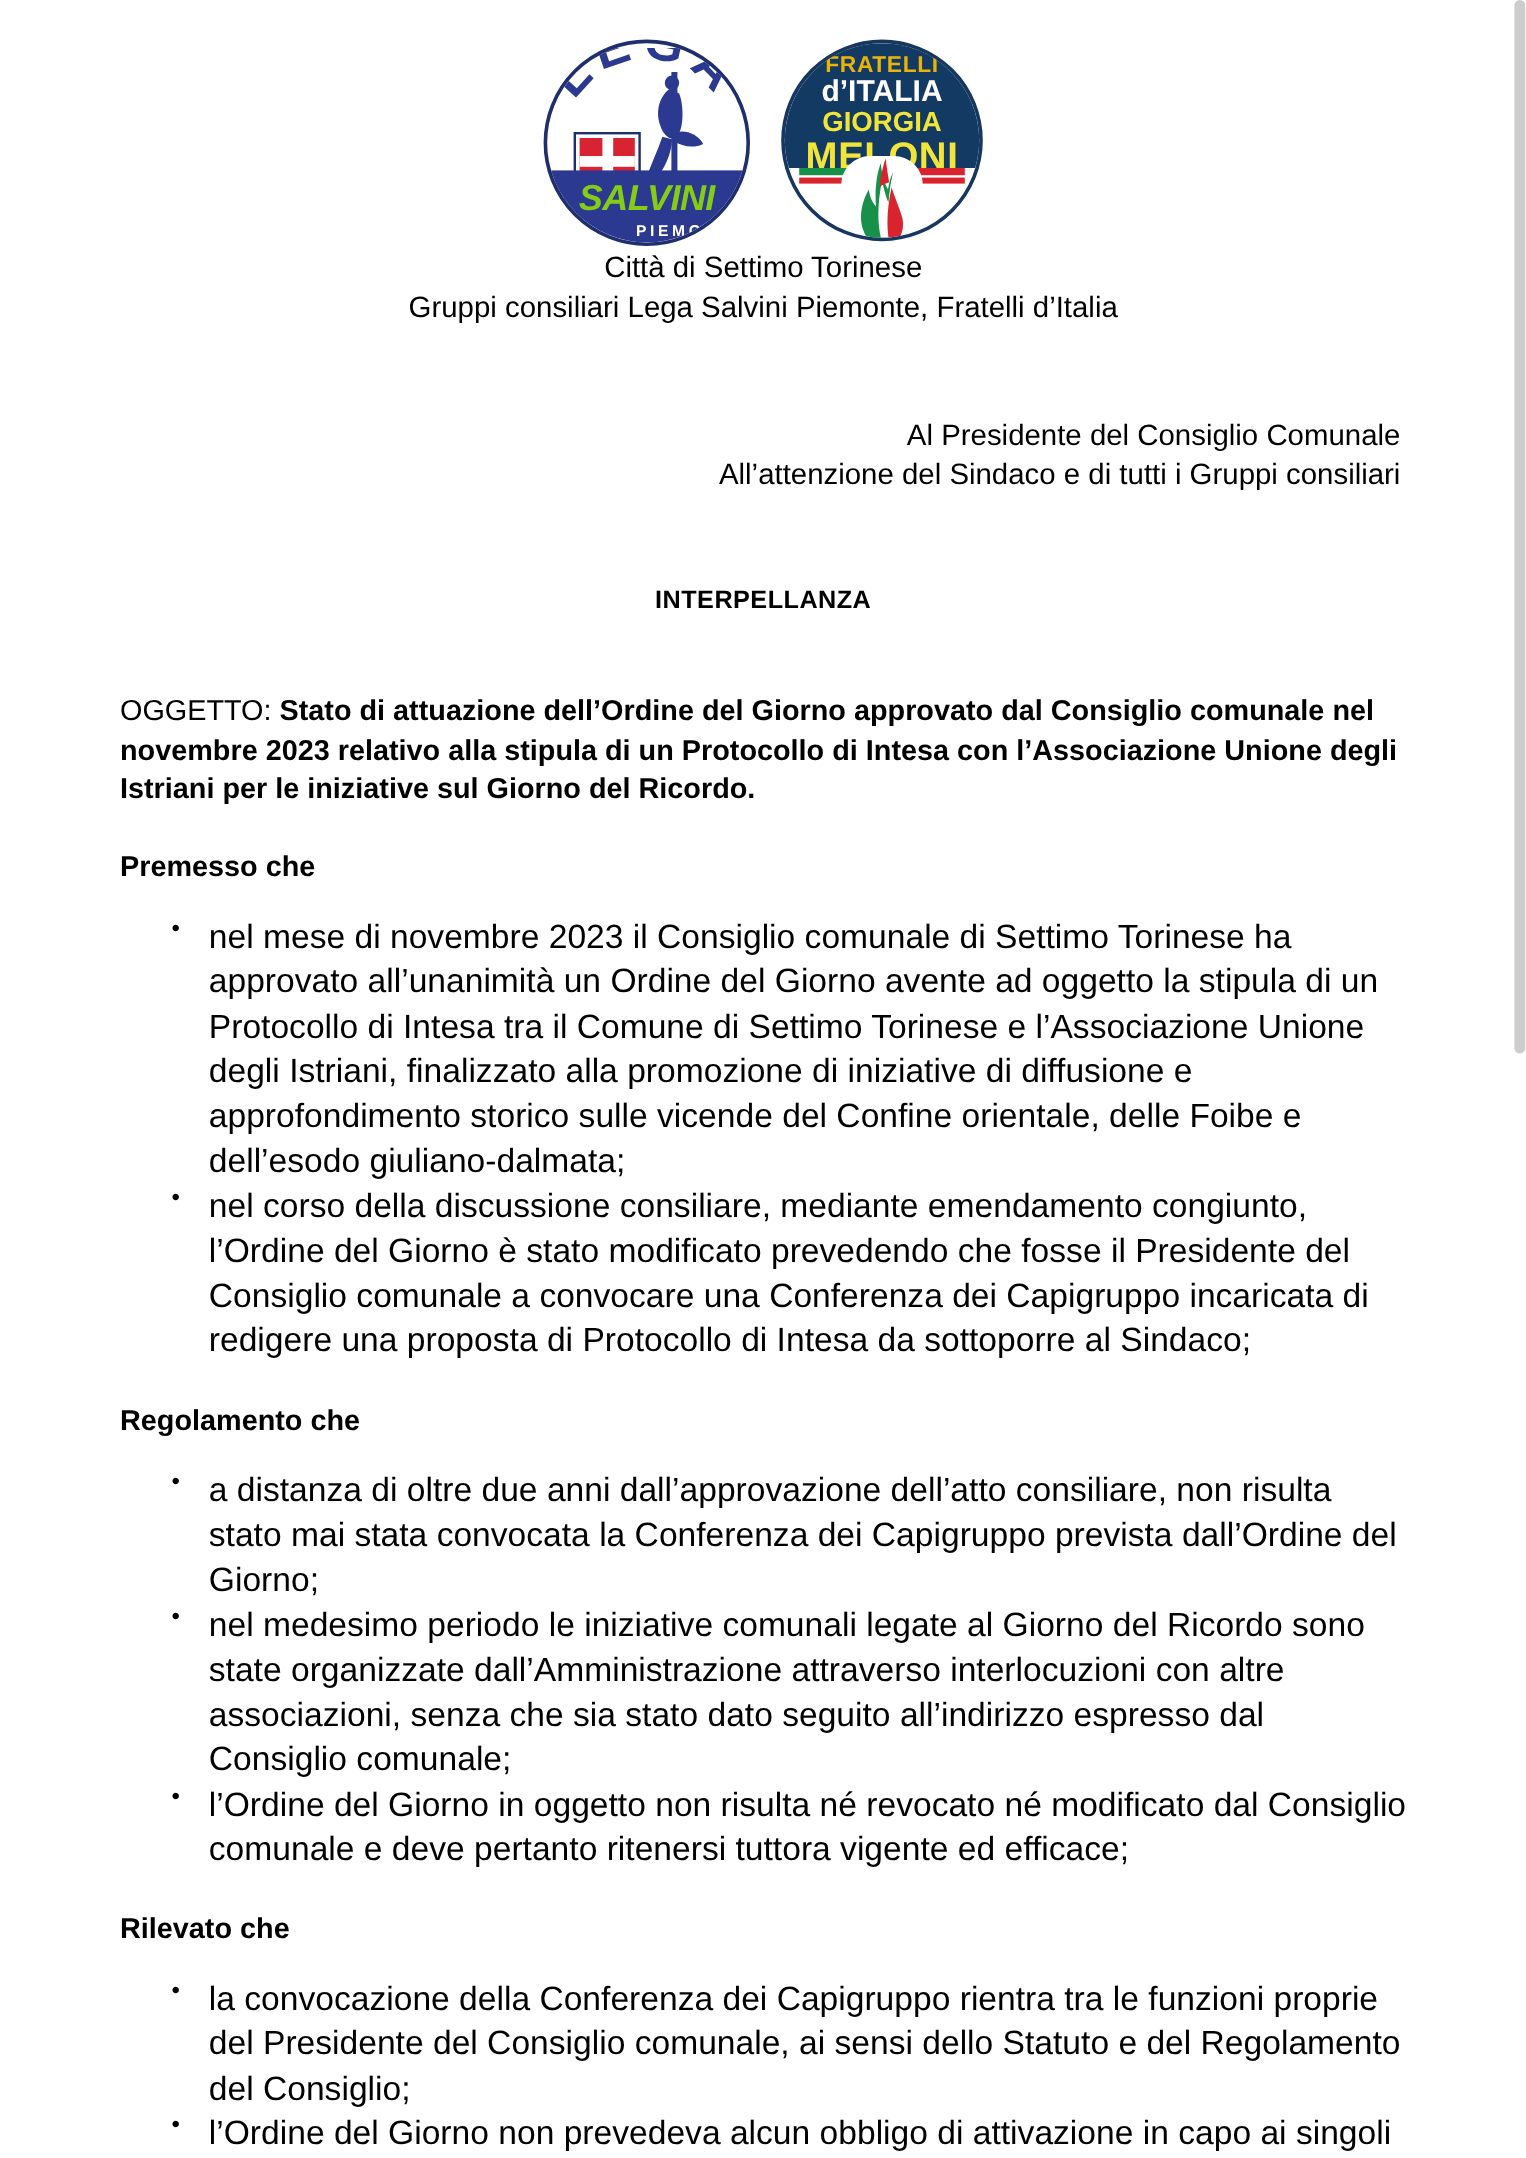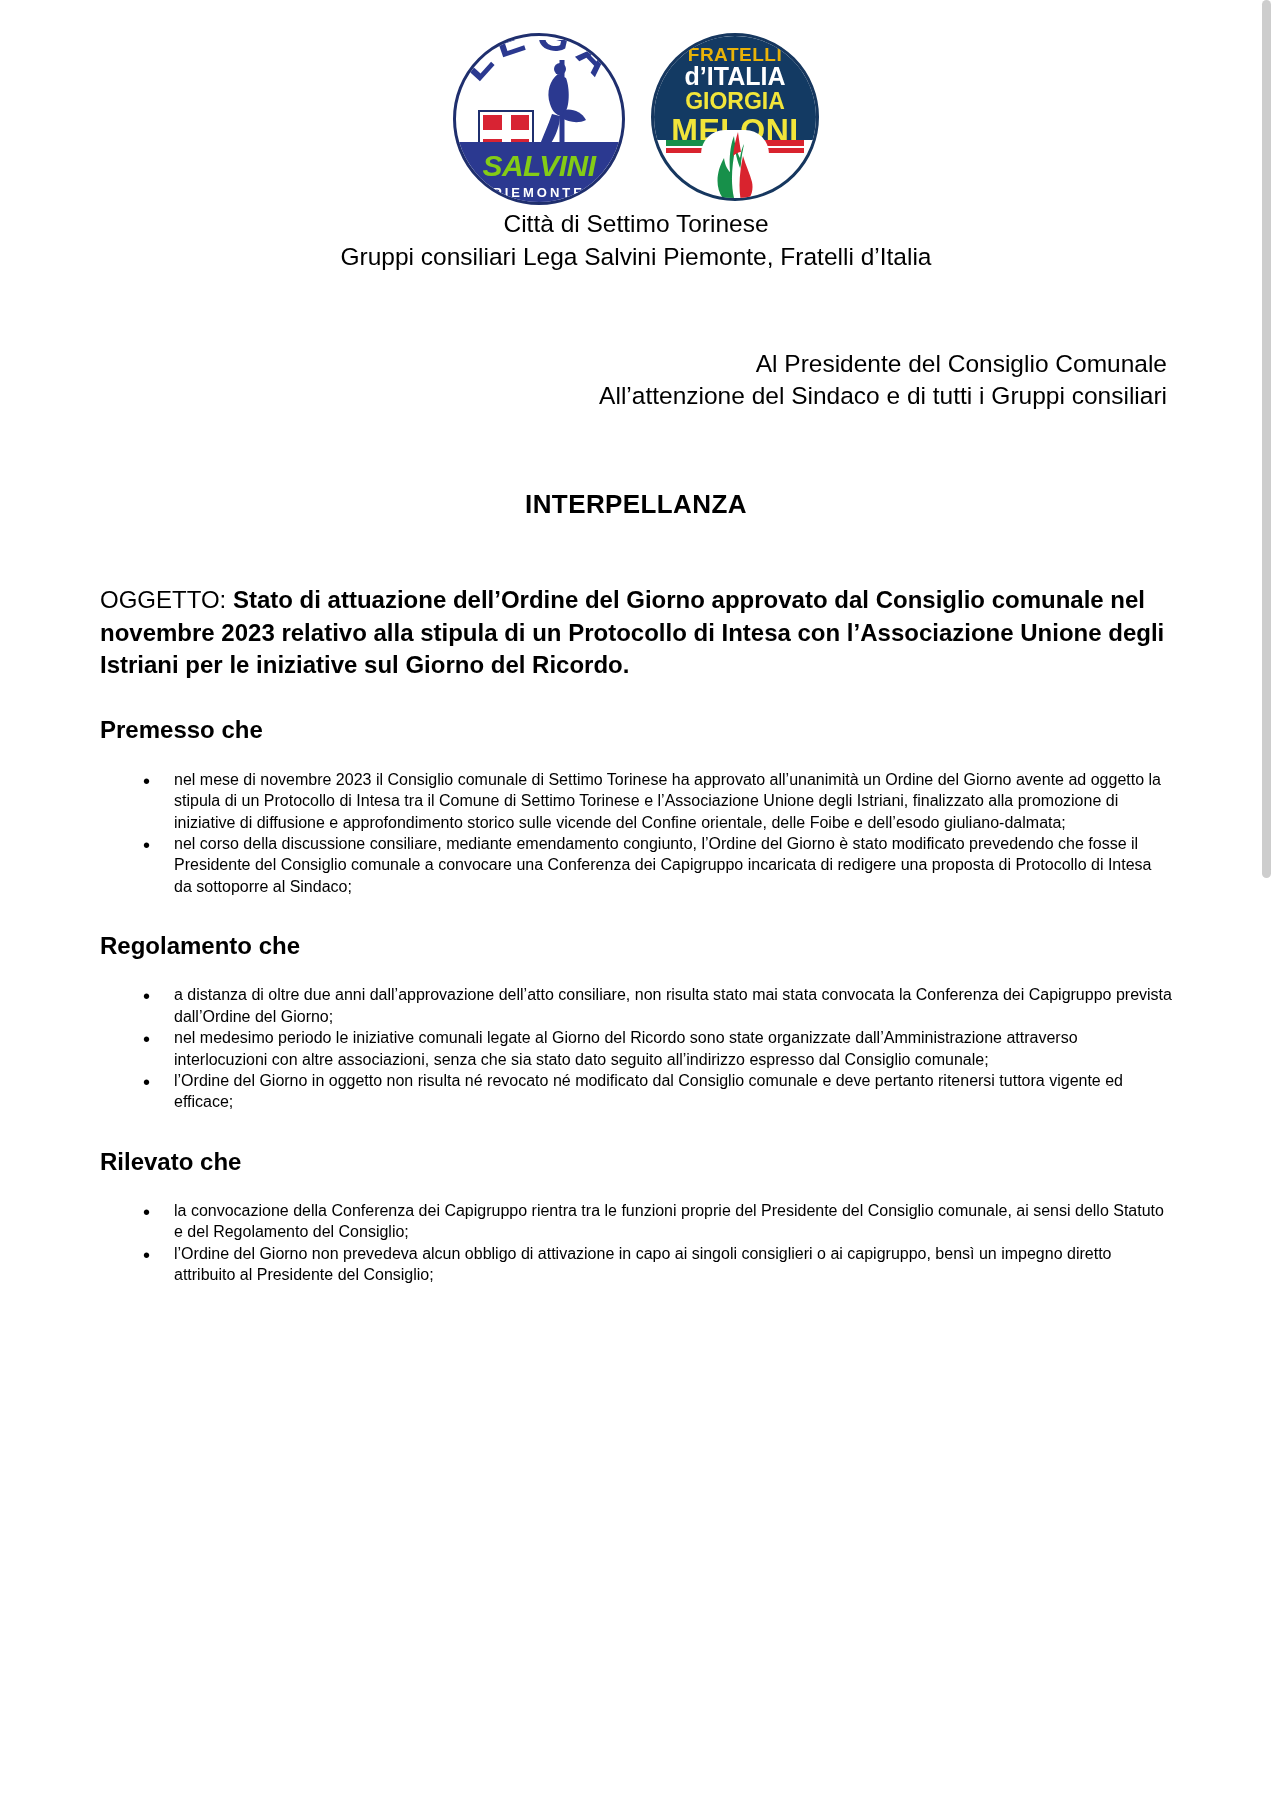--- a/index.html
+++ b/index.html
@@ -119,21 +119,21 @@
     font-size: 30px;
     letter-spacing: -0.5px;
     line-height: 1;
     font-style: italic;
   }
   .lega-piemonte {
     position: absolute;
     left: 0;
     bottom: 3px;
     width: 100%;
-    text-align: center;
+    text-align: right;
     color: #ffffff;
     font-family: "Liberation Sans", sans-serif;
     font-weight: bold;
     font-size: 13px;
     letter-spacing: 3px;
     line-height: 1;
   }
 
   
   .fdi-logo {
@@ -234,21 +234,21 @@
     text-align: right;
     font-size: 24.5px;
     line-height: 1.34;
     margin-top: 74px;
     padding-right: 5px;
   }
 
   
   .doc-title {
     text-align: center;
-    font-size: 26px;
+    font-size: 21px;
     font-weight: bold;
     letter-spacing: 0.4px;
     margin-top: 76px;
   }
 
   
   .oggetto {
     font-size: 24px;
     line-height: 1.35;
     margin-top: 64px;
@@ -263,21 +263,21 @@
     margin-top: 33px;
     line-height: 1.35;
   }
 
   ul.bullets {
     margin: 22px 0 0 0;
     padding-left: 74px;
     list-style: none;
   }
   ul.bullets li {
-    font-size: 16px;
+    font-size: 28px;
     line-height: 1.335;
     position: relative;
     padding-left: 0;
     margin: 0;
   }
   ul.bullets li::before {
     content: "\2022";
     position: absolute;
     left: -31px;
     top: -1px;

